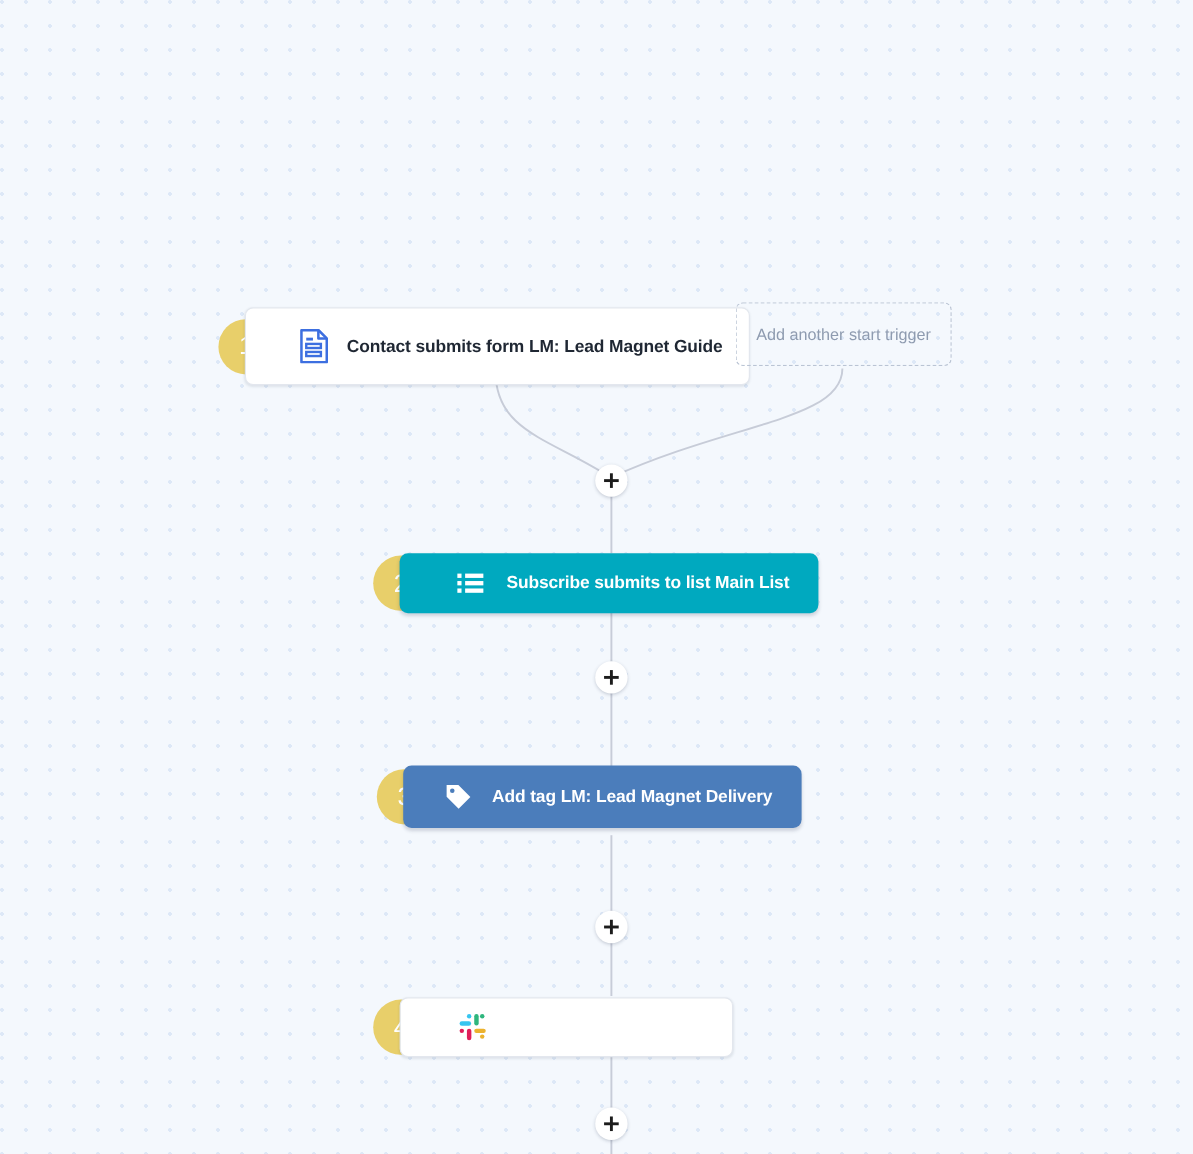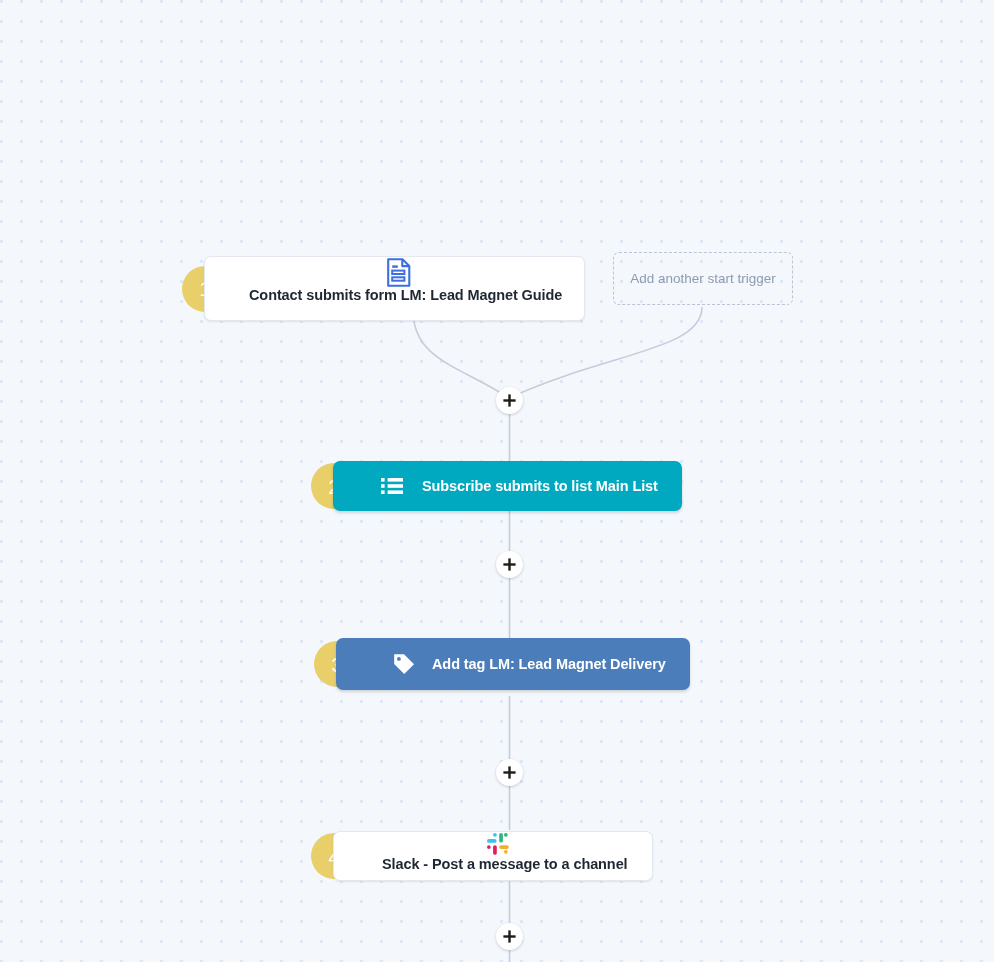--- a/index.html
+++ b/index.html
@@ -70,21 +70,20 @@
   .card {
     display: flex;
     align-items: center;
     box-sizing: border-box;
   }
   .card-white {
     background: #ffffff;
     border: 1px solid #e3e7ee;
     border-radius: 7px;
     box-shadow: 0 1px 2px rgba(32,45,72,0.10);
-    flex-direction: column;
   }
   .card-teal {
     background: #00a9bf;
     border-radius: 7px;
     box-shadow: 0 2px 3px rgba(32,45,72,0.18);
   }
   .card-blue {
     background: #4b7dbb;
     border-radius: 7px;
     box-shadow: 0 2px 3px rgba(32,45,72,0.18);
@@ -147,21 +146,21 @@
     padding-right: 24px;
     height: 50px;
     min-width: 268px;
   }
   #node2 .icon-slot { width: 22px; height: 20px; margin-right: 19px; }
 
   
   #node3 { left: 314px; top: 638px; }
   #node3 .card {
     margin-left: -24px;
-    padding-left: 56px;
+    padding-left: 34px;
     padding-right: 24px;
     height: 52px;
     min-width: 266px;
     justify-content: center;
   }
   #node3 .icon-slot { width: 24px; height: 24px; margin-right: 16px; }
 
   
   #node4 { left: 311px; top: 831px; }
   #node4 .card {
@@ -294,21 +293,20 @@
           <rect x="7.1" y="1.0" width="3.7" height="3.7" rx="1.85" fill="#36c5f0"></rect>
           <rect x="1.0" y="7.1" width="9.6" height="3.7" rx="1.85" fill="#36c5f0"></rect>
 
           <rect x="7.1" y="13.2" width="3.7" height="9.6" rx="1.85" fill="#e01e5a"></rect>
           <rect x="1.0" y="13.2" width="3.7" height="3.7" rx="1.85" fill="#e01e5a"></rect>
 
           <rect x="13.2" y="13.2" width="9.6" height="3.7" rx="1.85" fill="#ecb22e"></rect>
           <rect x="18.0" y="18.0" width="3.7" height="3.7" rx="1.85" fill="#ecb22e"></rect>
         </svg>
       </span>
-      <span class="card-label label-dark">Slack - Post a message to a channel</span>
     </div>
   </div>
 
   <div class="plus-btn" style="left:496px; top:923px;">
     <svg width="13" height="13" viewBox="0 0 13 13">
       <rect x="5.3" y="0.4" width="2.4" height="12.2" fill="#1c1c1c"></rect>
       <rect x="0.4" y="5.3" width="12.2" height="2.4" fill="#1c1c1c"></rect>
     </svg>
   </div>
 

